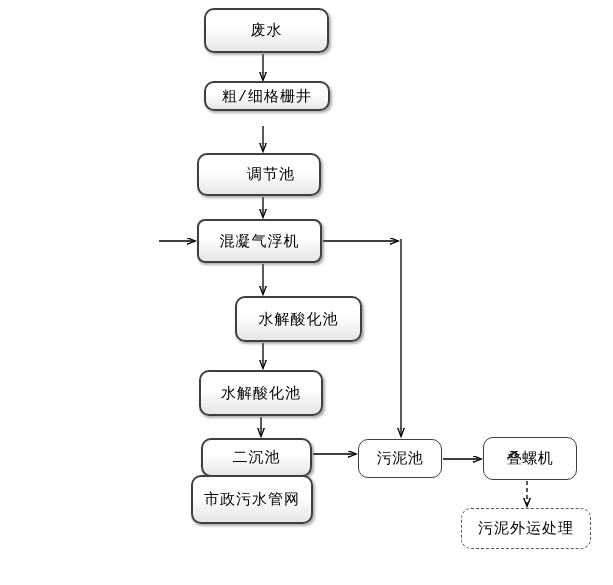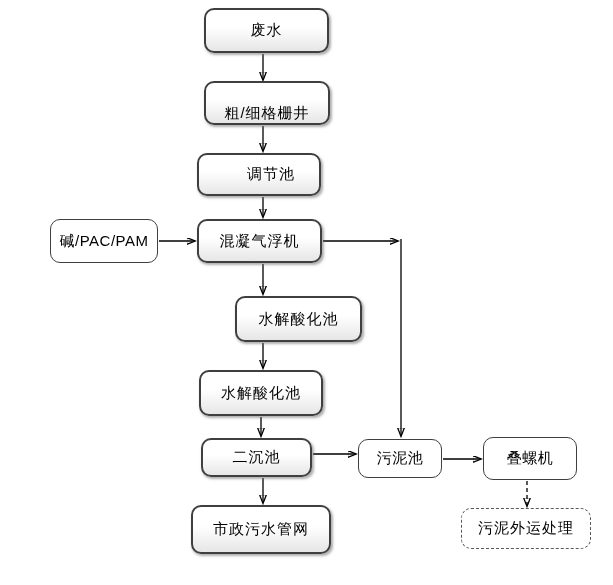--- a/index.html
+++ b/index.html
@@ -1,18 +1,18 @@
 <!DOCTYPE html>
 <html><head>
 <meta charset="utf-8">
 <style>
   html,body { margin:0; padding:0; background:#ffffff; }
   .canvas {
     position:relative; width:613px; height:585px; background:#ffffff;
-    font-family:Liberation Sans, sans-serif;
+    font-family:Liberation Mono, monospace;
     color:#000;
   }
   .node {
     position:absolute; box-sizing:border-box;
     display:flex; align-items:center; justify-content:center;
     border:2px solid #3f3f3f; border-radius:10px;
     background:linear-gradient(to bottom,#ffffff 42%,#e6e6e6 100%);
     box-shadow:1.5px 2px 2.5px rgba(110,110,110,0.55);
     font-size:15px; letter-spacing:1px; white-space:nowrap;
   }
@@ -49,49 +49,46 @@
     <line x1="263" y1="478" x2="263" y2="503" marker-end="url(#ah)"></line>
     <line x1="313" y1="454" x2="356" y2="454" marker-end="url(#ah)"></line>
     <line x1="443" y1="459" x2="481" y2="459" marker-end="url(#ah)"></line>
     <line x1="527" y1="481" x2="527" y2="506" class="dash" marker-end="url(#ah)"></line>
   </svg>
 
   <div class="node" style="left:204px; top:8px;  width:125px; height:45px;">
     <span>废水</span>
   </div>
 
-  <div class="node" style="left:204px; top:81px; width:126px; height:44px;align-items:flex-end;">
+  <div class="node" style="left:204px; top:81px; width:126px; height:30px;">
     <span>粗/细格栅井</span>
   </div>
 
   <div class="node" style="left:197px; top:153px; width:124px; height:43px;padding-left:24px;">
     <span>调节池</span>
   </div>
 
-  <div class="node plain" style="left:50px; top:219px; width:108px; height:44px;">
-    <span>碱/PAC/PAM</span>
-  </div>
 
-  <div class="node" style="left:197px; top:219px; width:125px; height:44px;">
+  <div class="node" style="left:197px; top:219px; width:125px; height:44px;border-radius:8px;">
     <span>混凝气浮机</span>
   </div>
 
   <div class="node" style="left:197px; top:296px; width:127px; height:46px;margin-left:38px;">
     <span>水解酸化池</span>
   </div>
 
   <div class="node" style="left:199px; top:370px; width:124px; height:46px;">
     <span>水解酸化池</span>
   </div>
 
   <div class="node" style="left:201px; top:438px; width:111px; height:39px;">
     <span>二沉池</span>
   </div>
 
-  <div class="node" style="left:191px; top:505px; width:140px; height:49px;">
+  <div class="node" style="left:191px; top:475px; width:122px; height:49px;">
     <span>市政污水管网</span>
   </div>
 
   <div class="node plain" style="left:358px; top:439px; width:84px; height:39px;">
     <span>污泥池</span>
   </div>
 
   <div class="node plain" style="left:483px; top:437px; width:94px; height:43px;">
     <span>叠螺机</span>
   </div>

